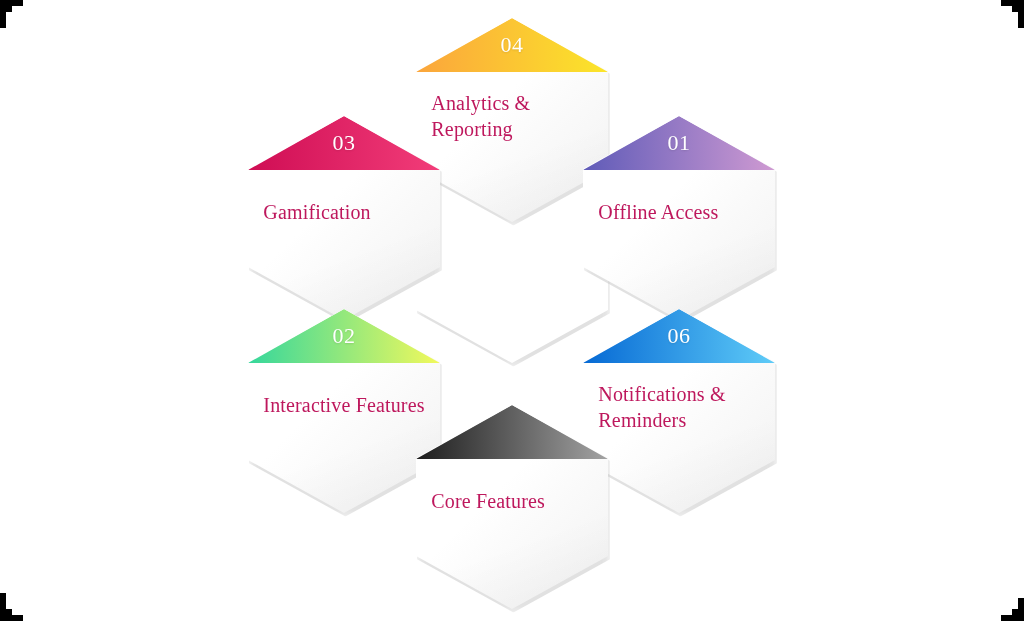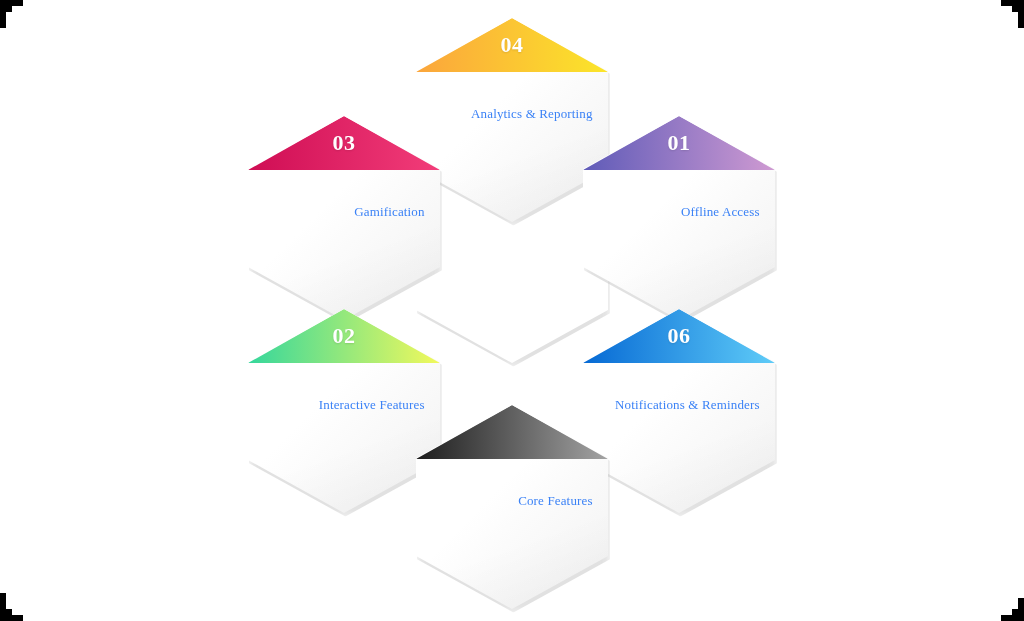--- a/index.html
+++ b/index.html
@@ -92,36 +92,36 @@
   }
 
   .hex-number {
     position: absolute;
     left: 0;
     right: 0;
     top: 8%;
     text-align: center;
     color: #ffffff;
     font-size: 22px;
-    font-weight: 700;
+    font-weight: 400;
     letter-spacing: .5px;
     line-height: 1;
     text-shadow: 0 1px 2px rgba(0,0,0,.12);
     z-index: 3;
   }
 
   .hex-label {
     position: absolute;
     left: 8%;
     right: 8%;
     top: 46%;
     transform: translateY(-42%);
-    text-align: right;
-    color: #3b82f6;
-    font-size: 13px;
+    text-align: left;
+    color: #be185d;
+    font-size: 20px;
     line-height: 1.32;
     letter-spacing: .15px;
     z-index: 3;
   }
 
   
   .hex-sheen {
     position: absolute;
     left: 0; right: 0; top: 26%; bottom: 0;
     background: linear-gradient(160deg, rgba(255,255,255,0) 55%, rgba(0,0,0,.035) 100%);

